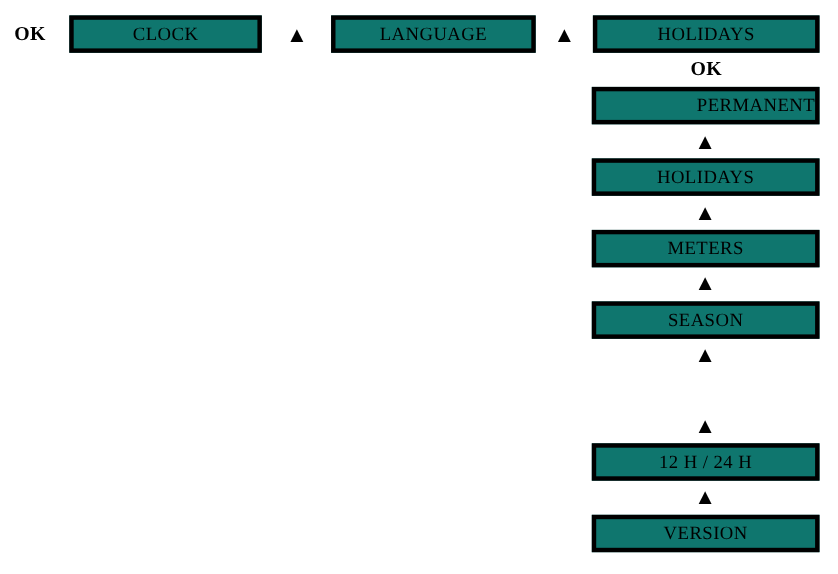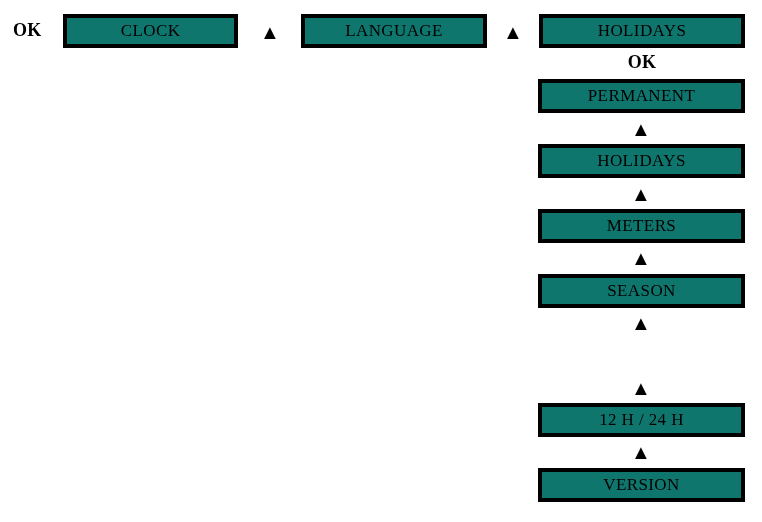--- a/index.html
+++ b/index.html
@@ -44,21 +44,21 @@
   
   #ok-top        { left: 13px;  top: 20px; }
   #box-clock     { left: 63px;  top: 14px; width: 175px; }
   #tri-top-1     { left: 253px; top: 22px; }
   #box-language  { left: 301px; top: 14px; width: 186px; }
   #tri-top-2     { left: 496px; top: 22px; }
   #box-advanced  { left: 539px; top: 14px; width: 206px; }
   
   #ok-advanced   { left: 592px; top: 52px; width: 100px; text-align: center; }
   .vbox          { left: 538px; width: 207px; }
-  #box-permanent { top: 79px; }
+  #box-permanent { top: 79px; justify-content: flex-end; }
   #box-holidays  { top: 144px; }
   #box-meters    { top: 209px; }
   #box-season    { top: 274px; }
   #box-pincode   { top: 338px; }
   #box-12h24h    { top: 403px; align-items: center; }
   #box-version   { top: 468px; }
   .vtri          { left: 624px; }
   #tri-v-1 { top: 119px; }
   #tri-v-2 { top: 184px; }
   #tri-v-3 { top: 248px; }

